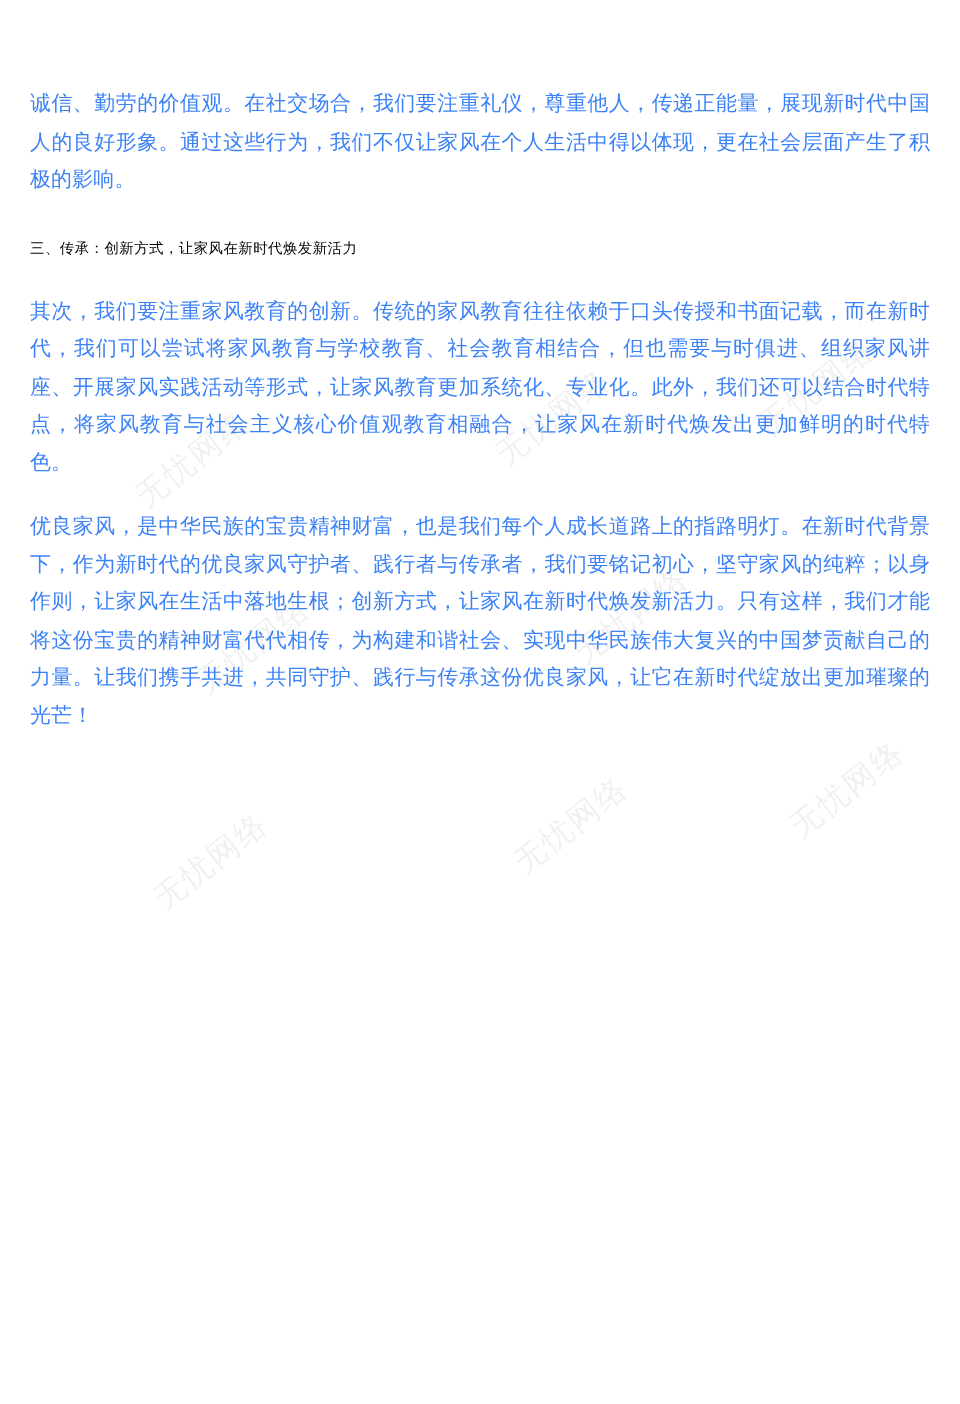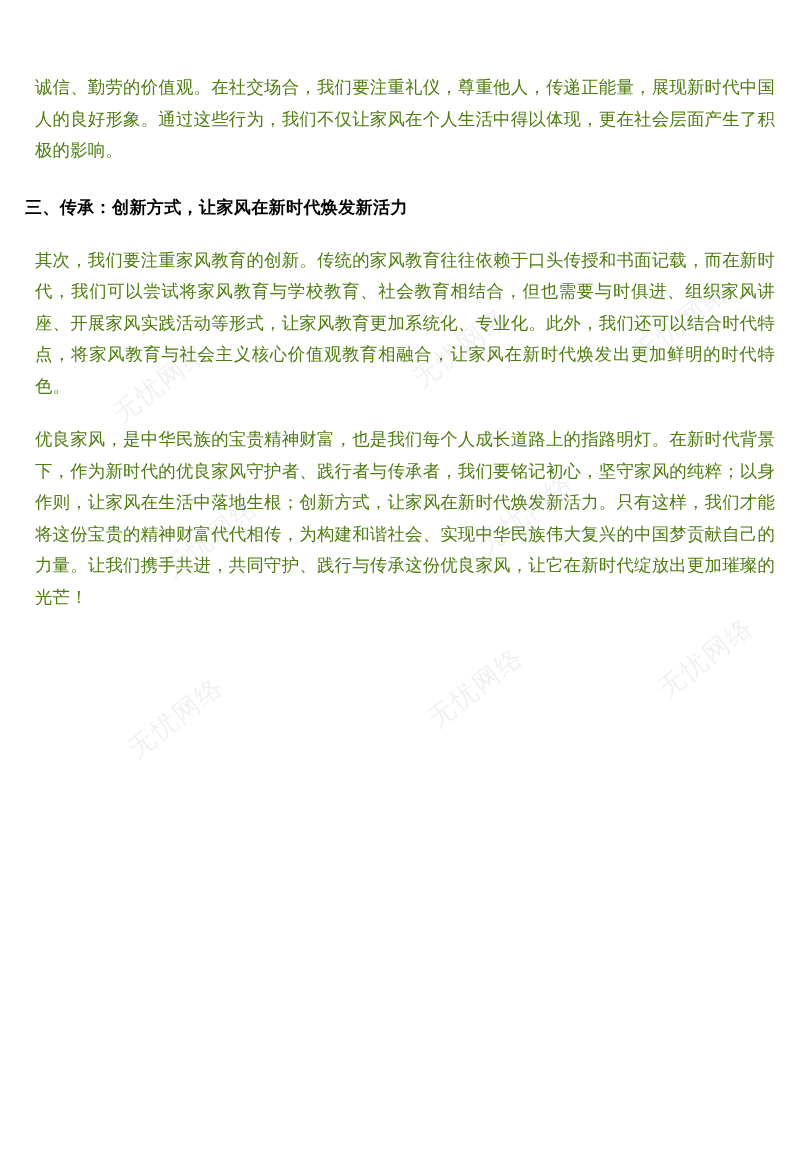--- a/index.html
+++ b/index.html
@@ -77,34 +77,34 @@
   .clipped-inner p {
     margin: 0;
     font-size: 17.4px;
     line-height: 31px;
     text-align: justify;
     text-align-last: left;
     letter-spacing: 0.2px;
   }
 
   p.body-text {
-    margin: 0 0 22px 10px;
+    margin: 0 0 22px 0;
     font-size: 17.4px;
     line-height: 31.5px;
     text-align: justify;
     text-align-last: left;
     letter-spacing: 0.2px;
-    color: #4d7c0f;
+    color: #3b82f6;
   }
 
   h2.section-heading {
     margin: 26px 0 24px 0;
-    font-size: 17px;
+    font-size: 12px;
     line-height: 28px;
-    font-weight: bold;
+    font-weight: normal;
     letter-spacing: 0.4px;
     color: #000000;
     font-family: "DejaVu Sans", "Liberation Sans", sans-serif;
   }
 
   .spacer-top { height: 26px; }
 </style>
 </head>
 <body>
 

